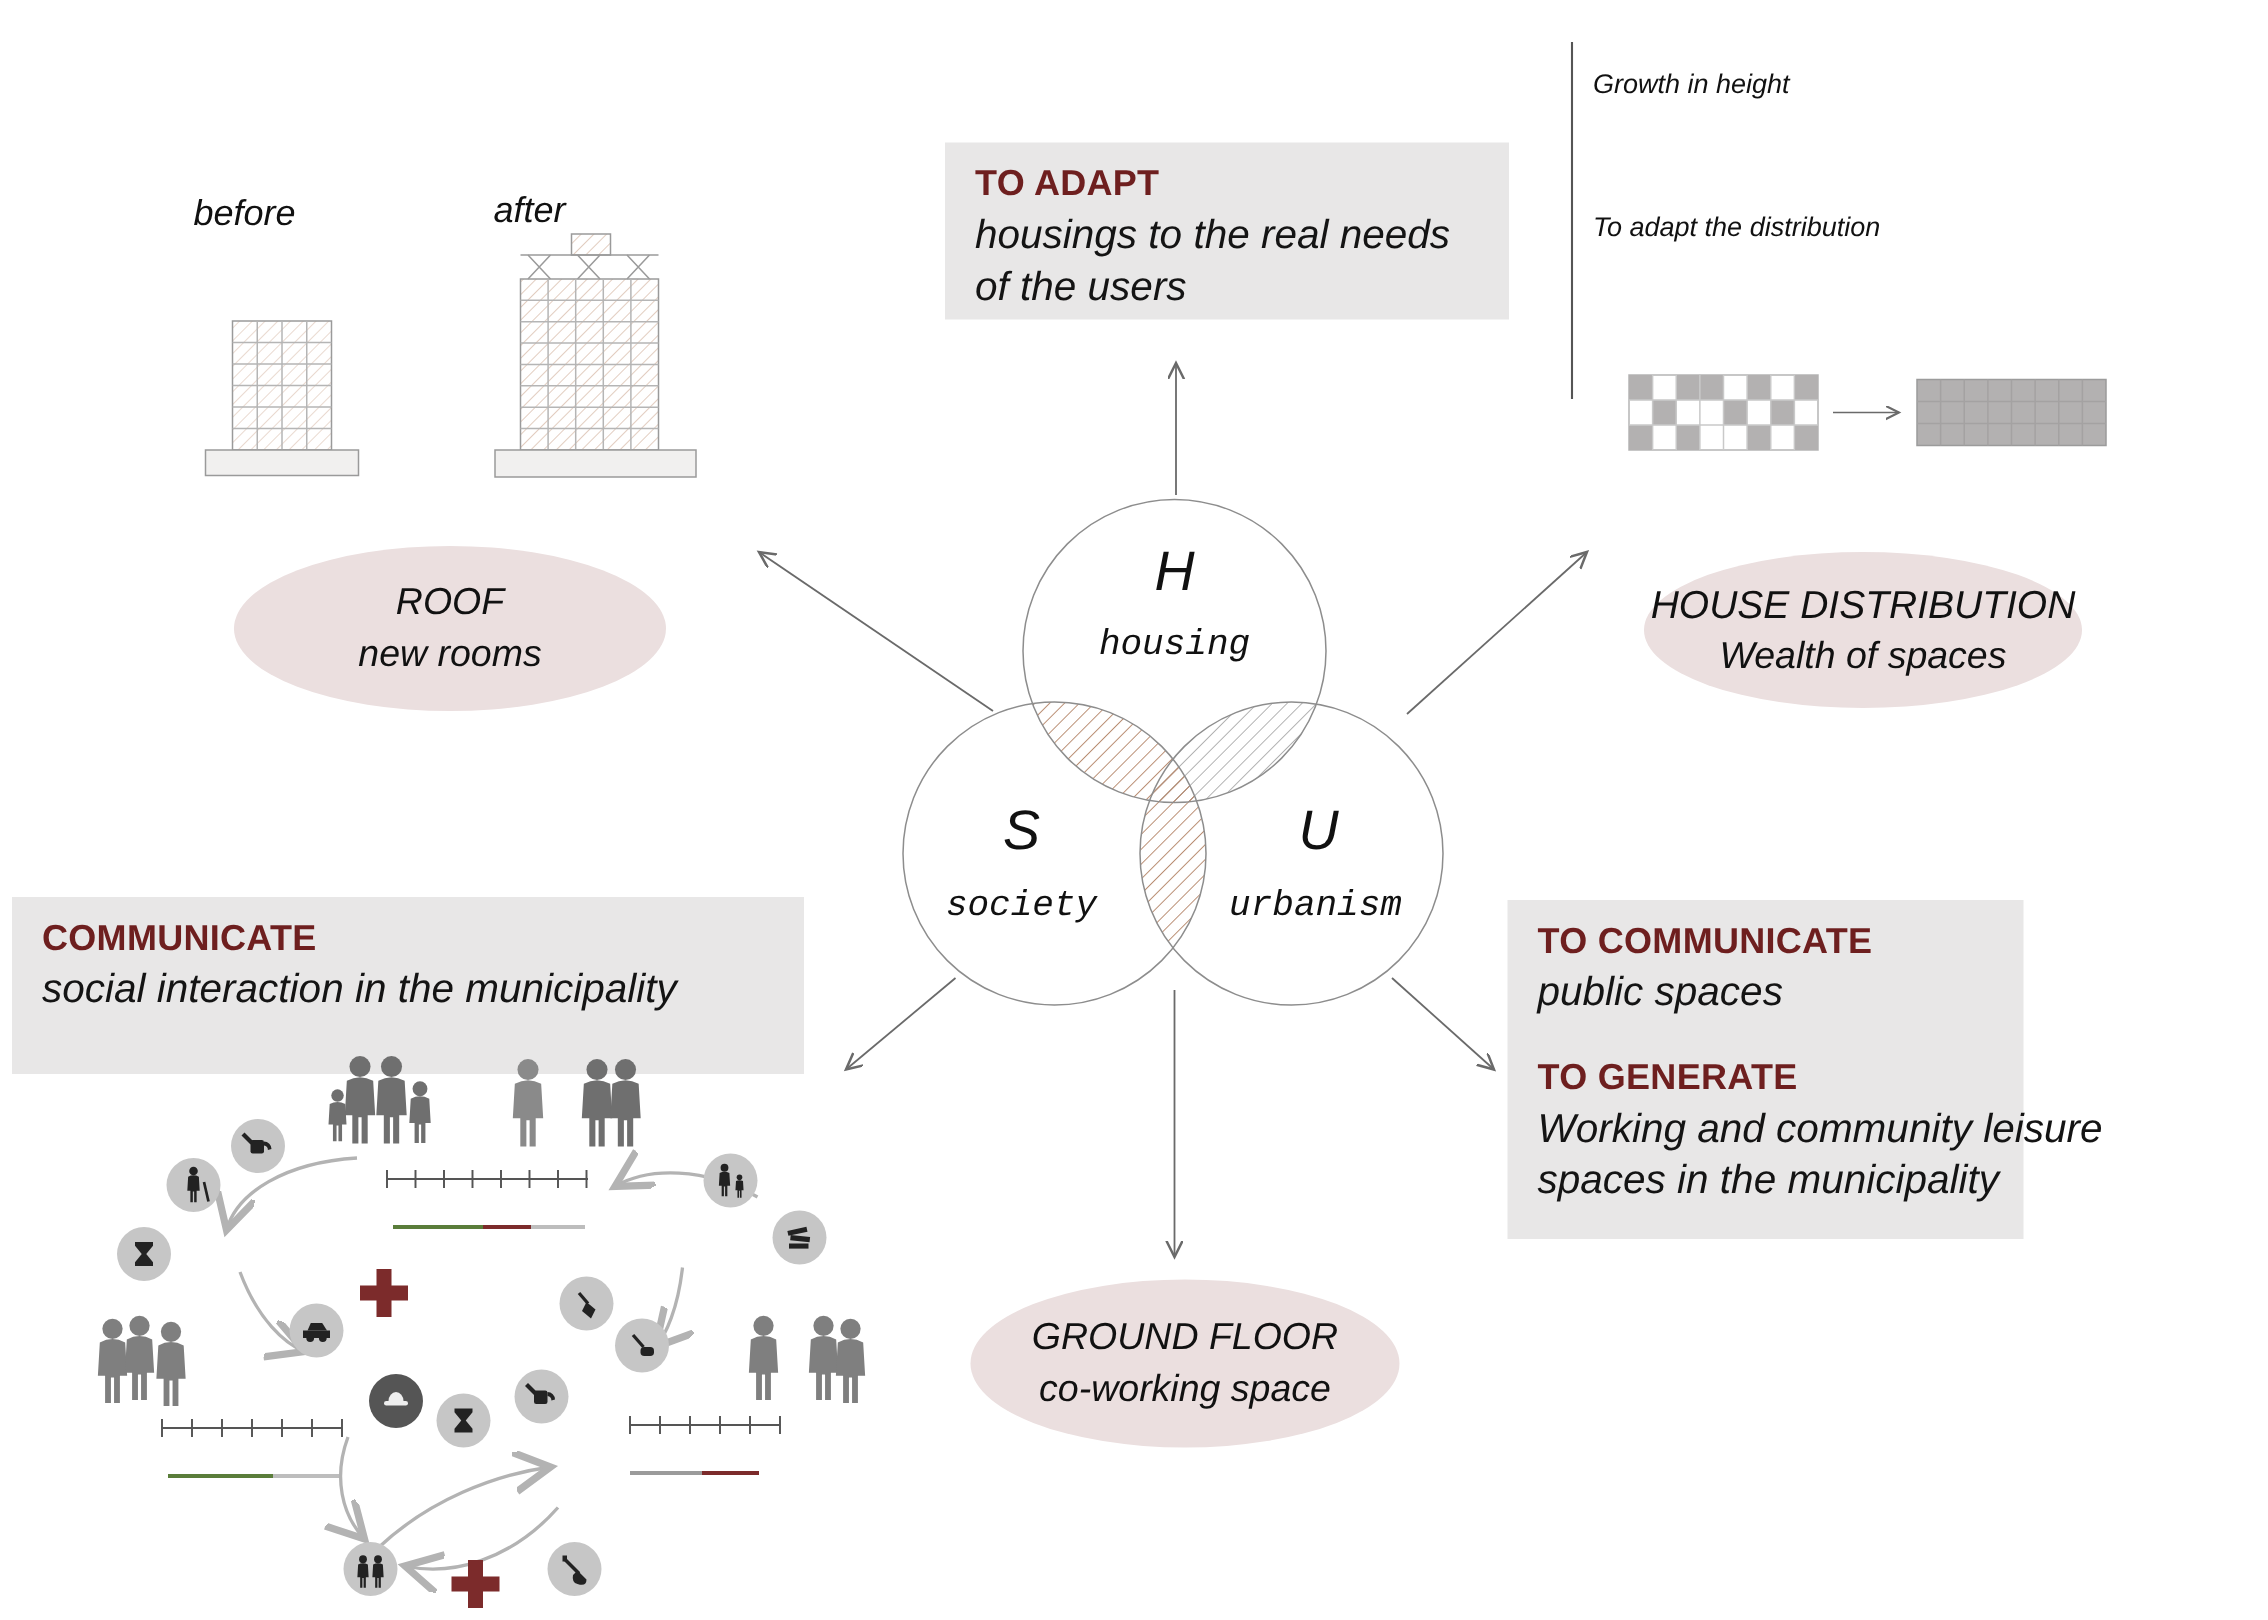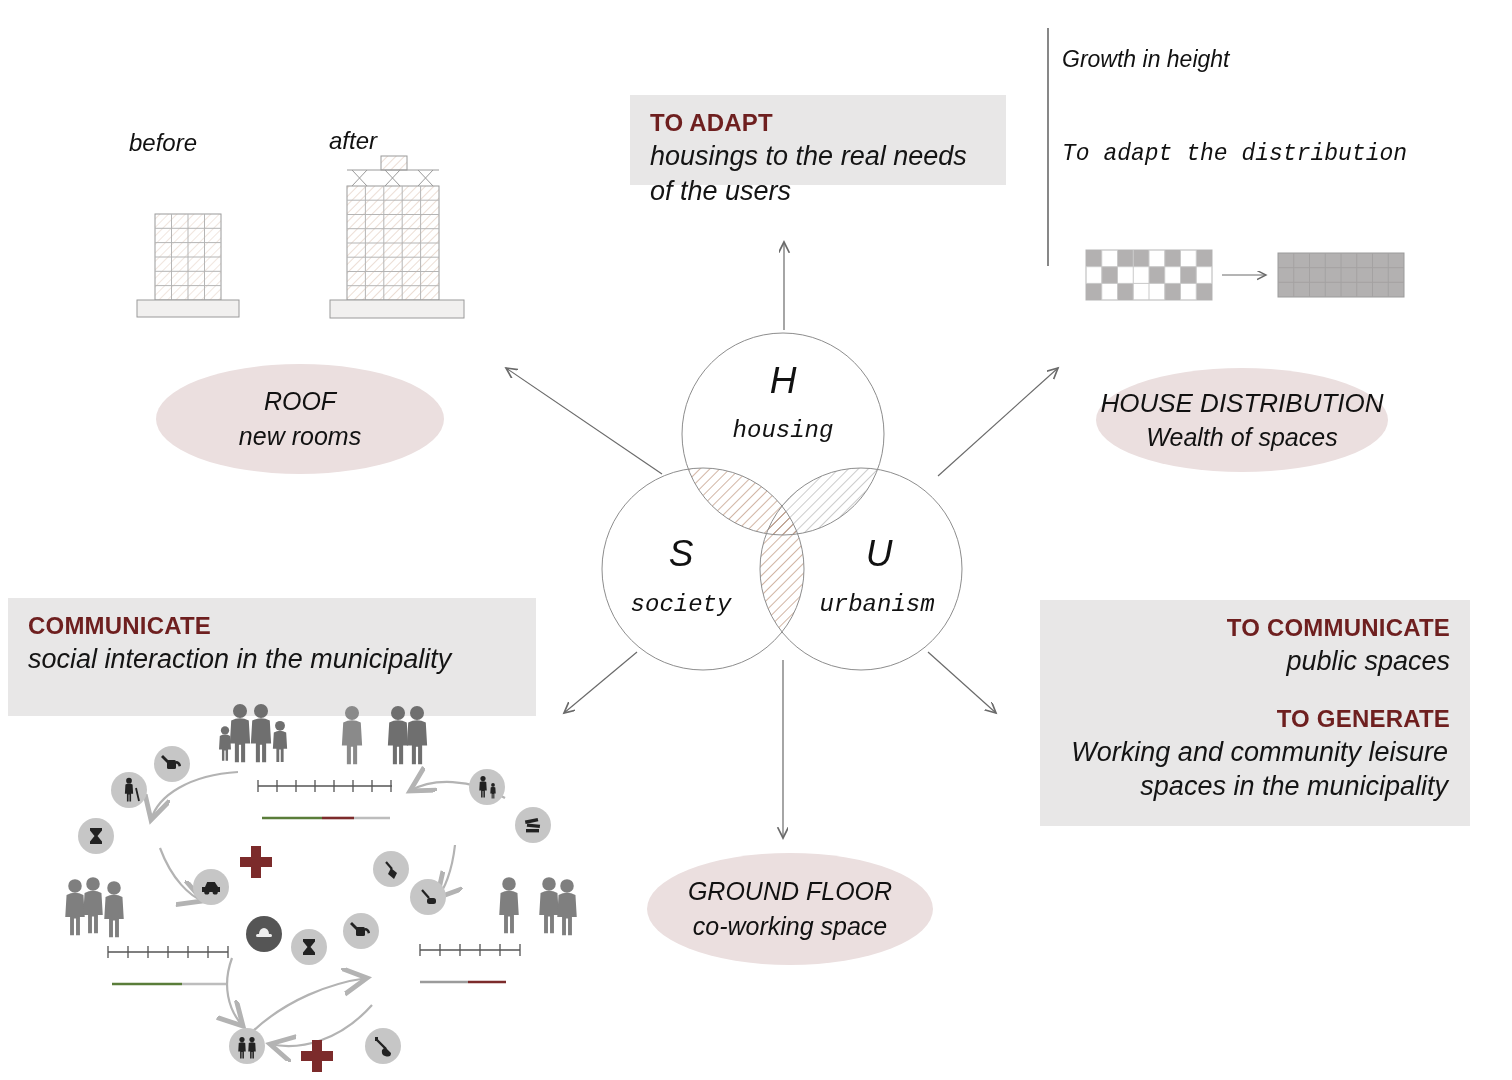--- a/index.html
+++ b/index.html
@@ -11,42 +11,42 @@
   .gray-box { position:absolute; z-index:0; background:#e8e7e7; padding:14px 20px; }
   .box-title { font-weight:bold; color:#6e1f1f; font-size:24px; letter-spacing:.2px; }
   .box-body  { font-style:italic; color:#141414; font-size:27px; line-height:1.28; margin-top:2px; }
   .box-section + .box-section { margin-top:26px; }
 
   .pink-ellipse { position:absolute; z-index:0; background:#ebdfdf; border-radius:50%;
                   display:flex; flex-direction:column; align-items:center; justify-content:center;
                   text-align:center; gap:6px; }
   .ellipse-title, .ellipse-sub { font-style:italic; font-size:25px; color:#111; }
 
-  .note { position:absolute; z-index:2; font-style:italic; font-size:23px; color:#111; white-space:nowrap; }
+  .note { position:absolute; z-index:2; font-style:italic; font-size:18px; color:#111; white-space:nowrap; }
   .small-label { position:absolute; z-index:2; font-style:italic; font-size:24px; color:#111; transform:translateX(-50%); white-space:nowrap; }
 
   .venn-letter { position:absolute; z-index:2; font-style:italic; font-size:37px; color:#111; transform:translateX(-50%); }
   .venn-label  { position:absolute; z-index:2; font-style:italic; font-size:24px; color:#111; transform:translateX(-50%);font-family:Liberation Mono, monospace; }
 </style>
 </head>
 <body>
 
 <div class="canvas">
 
-  <div class="gray-box" style="left:630px; top:95px; width:376px; height:90px;">
+  <div class="gray-box" style="left:630px; top:95px; width:376px; height:118px;">
     <div class="box-title">TO ADAPT</div>
     <div class="box-body" style="width:340px">housings to the real needs of the users</div>
   </div>
 
   <div class="gray-box" style="left:8px; top:598px; width:528px; height:118px;">
     <div class="box-title">COMMUNICATE</div>
     <div class="box-body">social interaction in the municipality</div>
   </div>
 
-  <div class="gray-box" style="left:1040px; top:600px; width:430px; height:226px;text-align:right;">
+  <div class="gray-box" style="left:1005px; top:600px; width:344px; height:226px;">
     <div class="box-section">
       <div class="box-title">TO COMMUNICATE</div>
       <div class="box-body">public spaces</div>
     </div>
     <div class="box-section">
       <div class="box-title">TO GENERATE</div>
       <div class="box-body" style="width:388px">Working and community leisure spaces in the municipality</div>
     </div>
   </div>
 
@@ -62,21 +62,21 @@
 
   <div class="pink-ellipse" style="left:647px; top:853px; width:286px; height:112px;">
     <div class="ellipse-title">GROUND FLOOR</div>
     <div class="ellipse-sub">co-working space</div>
   </div>
 
   <div class="small-label" style="left:163px; top:129px;">before</div>
   <div class="small-label" style="left:353px; top:127px;">after</div>
 
   <div class="note" style="left:1062px; top:46px;">Growth in height</div>
-  <div class="note" style="left:1062px; top:141px;font-family:Liberation Mono, monospace;">To adapt the distribution</div>
+  <div class="note" style="left:1062px; top:141px;">To adapt the distribution</div>
 
   <div class="venn-letter" style="left:783px; top:360px;">H</div>
   <div class="venn-label" style="left:783px; top:417px;">housing</div>
   <div class="venn-letter" style="left:681px; top:533px;">S</div>
   <div class="venn-label" style="left:681px; top:591px;">society</div>
   <div class="venn-letter" style="left:879px; top:533px;">U</div>
   <div class="venn-label" style="left:877px; top:591px;">urbanism</div>
 
   <svg class="art" width="1512" height="1080" viewBox="0 0 1512 1080">
     <defs>

